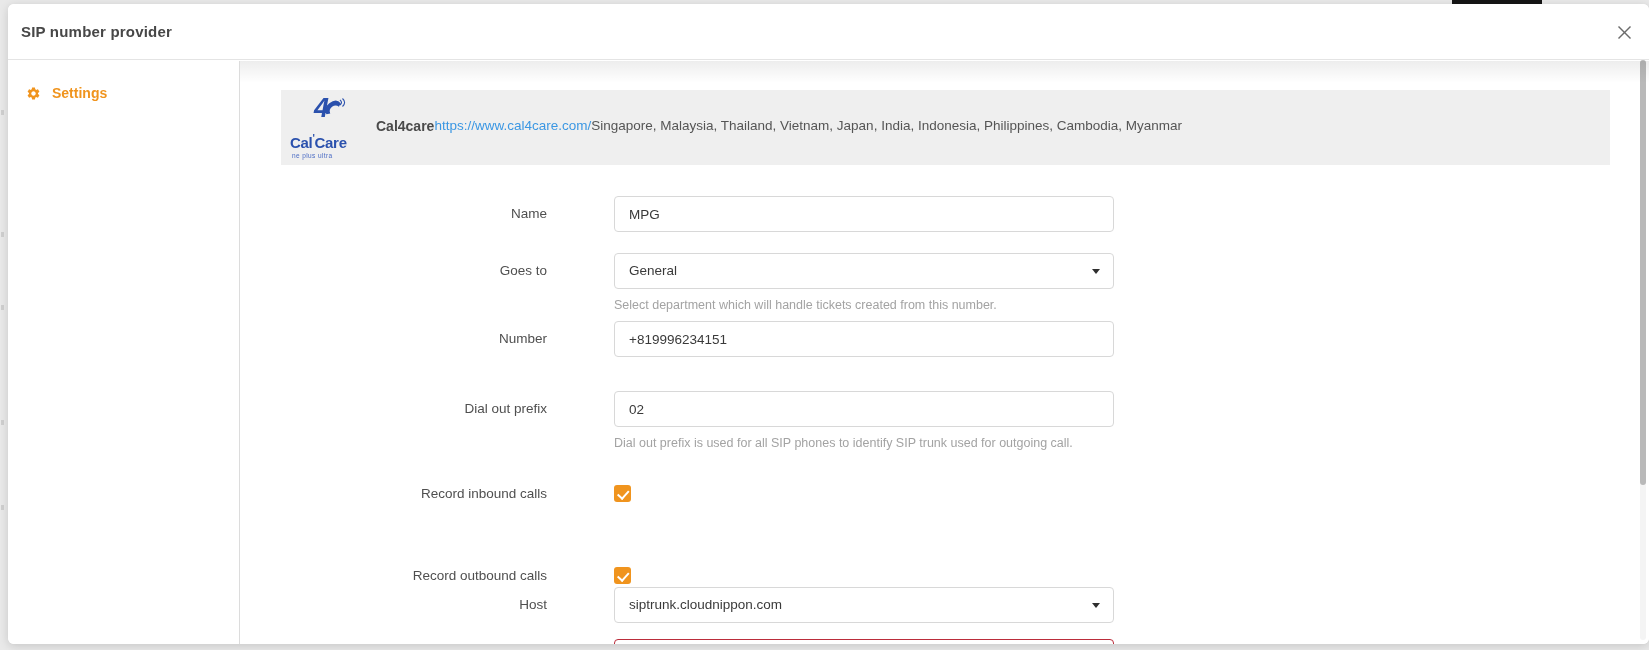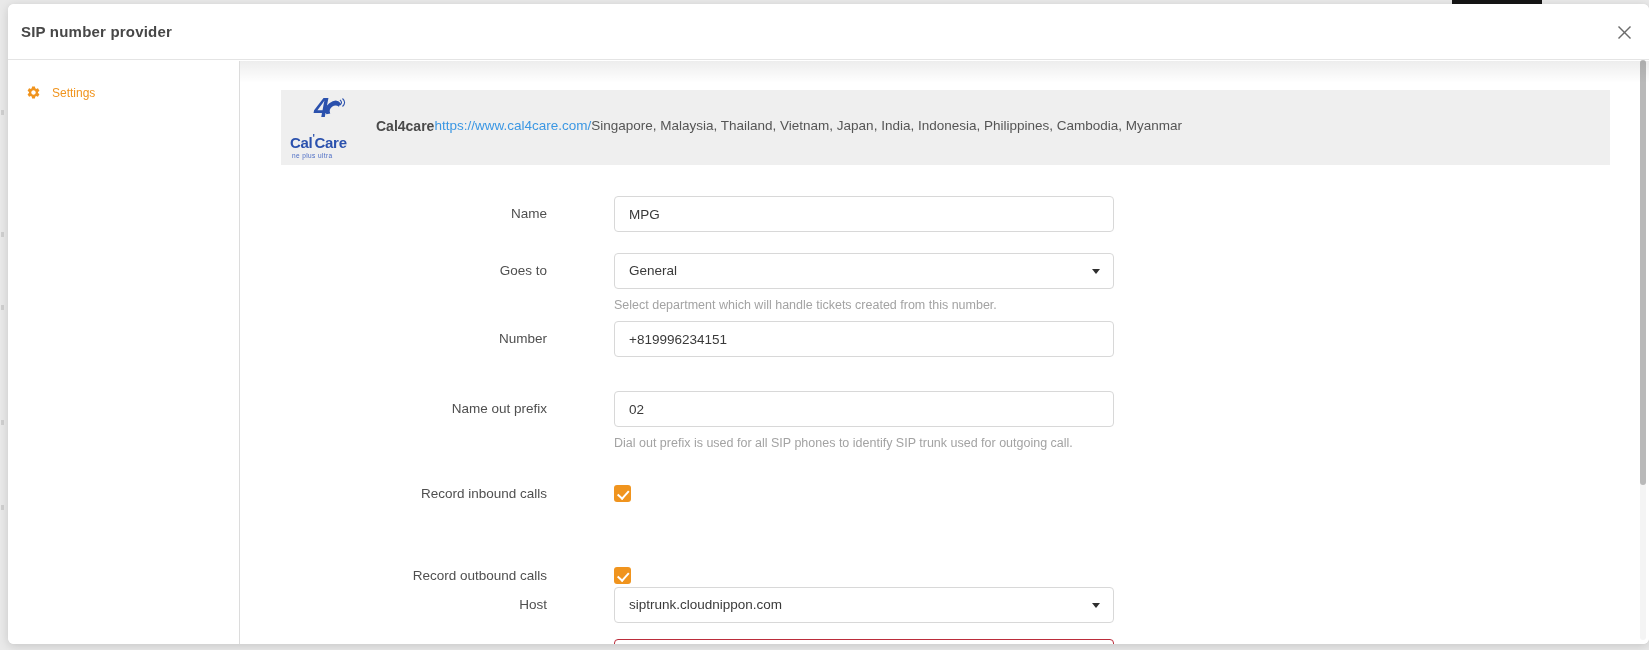--- a/index.html
+++ b/index.html
@@ -23,21 +23,21 @@
                display:flex; align-items:center; justify-content:center; }
 
   .modal-body { position:absolute; top:57px; left:0; right:0; bottom:0; }
   .header-shadow { position:absolute; top:0; left:0; right:0; height:26px; z-index:6;
                    background:linear-gradient(rgba(0,0,0,.07), rgba(0,0,0,0) 85%); pointer-events:none; }
 
   .sidebar { position:absolute; left:0; top:0; bottom:0; width:232px; background:#fff;
              border-right:1px solid #dcdcdc; z-index:7; }
   .sidebar-item { margin-top:17px; padding:7px 18px; display:flex; align-items:center; gap:11px;
                   color:#f0941e; cursor:pointer; }
-  .sidebar-item .si-label { font-size:12px; font-weight:400; }
+  .sidebar-item .si-label { font-size:14px; font-weight:700; }
 
   .content { position:absolute; left:233px; top:0; right:0; bottom:0; background:#fff; }
 
   .provider-card { position:absolute; left:40px; top:29px; width:1329px; height:75px;
                    background:#efefef; display:flex; align-items:center; padding-left:9px; }
   .logo { position:relative; width:72px; height:64px; margin-right:14px; color:#2b51ad; flex:none; }
   .logo-digit { position:absolute; top:-3px; left:24px; font-size:27px; font-weight:700; font-style:italic; }
   .logo-phone { position:absolute; top:0px; left:30px; }
   .logo-word { position:absolute; bottom:9px; left:0; font-size:15px; font-weight:800; letter-spacing:-.3px; white-space:nowrap; }
   .logo-tag { position:absolute; bottom:1px; left:2px; font-size:6.5px; color:#4a6bc4; letter-spacing:.4px; }
@@ -148,21 +148,21 @@
         </div>
 
         <div class="row ctl36" style="top:260px">
           <span class="lbl">Number</span>
           <div class="ctl-col">
             <input class="tinput" value="+819996234151" style="">
           </div>
         </div>
 
         <div class="row ctl36" style="top:330px">
-          <span class="lbl">Name out prefix</span>
+          <span class="lbl">Dial out prefix</span>
           <div class="ctl-col">
             <input class="tinput" value="02" style="">
             <span class="helper">Dial out prefix is used for all SIP phones to identify SIP trunk used for outgoing call.</span>
           </div>
         </div>
 
         <div class="row ctlcb" style="top:424px">
           <span class="lbl">Record inbound calls</span>
           <span class="checkbox"></span>
         </div>

